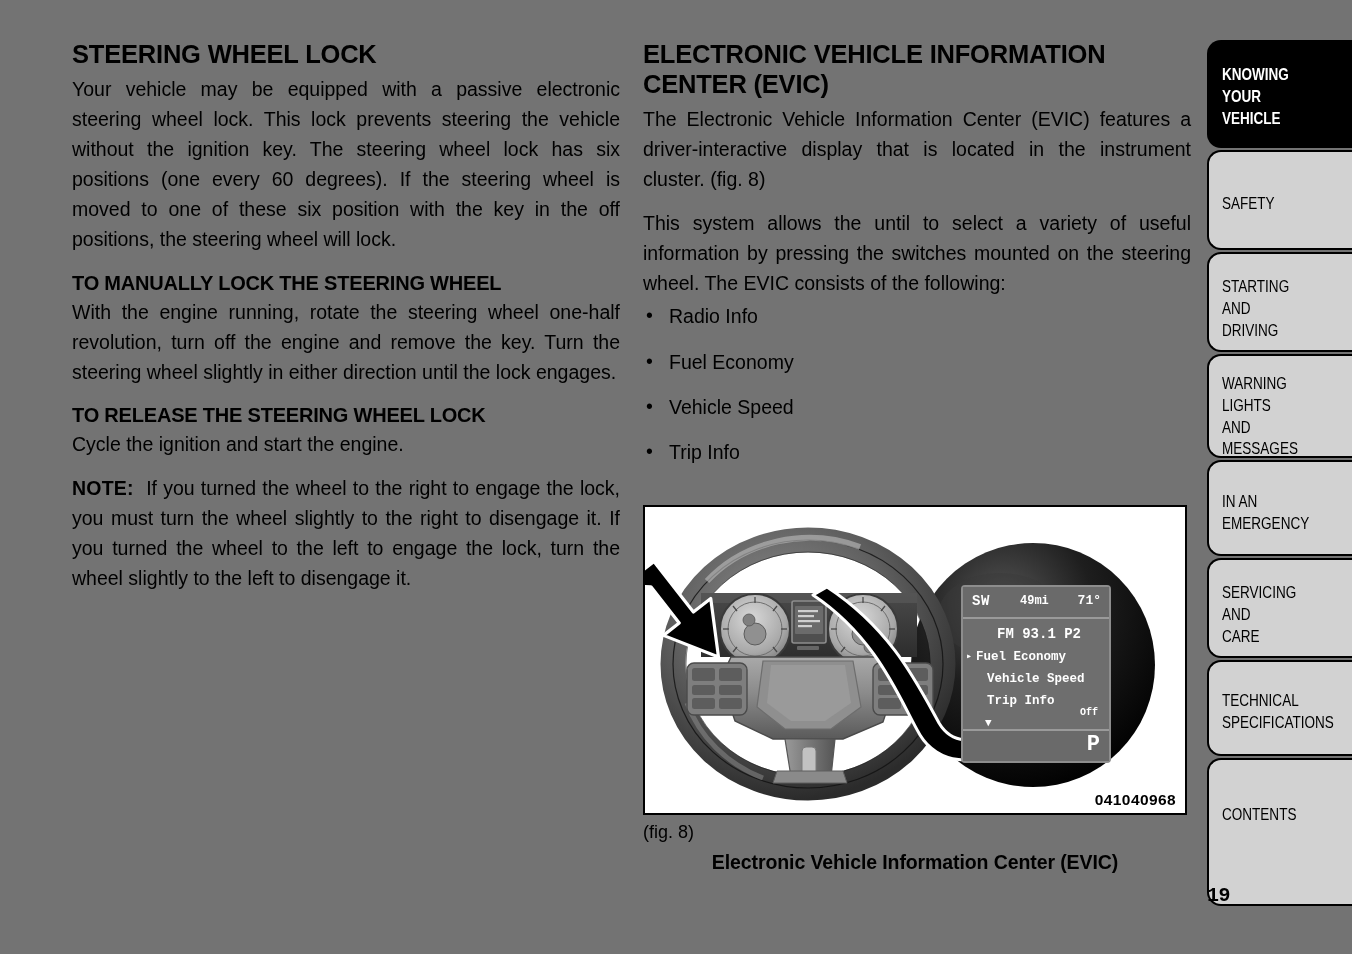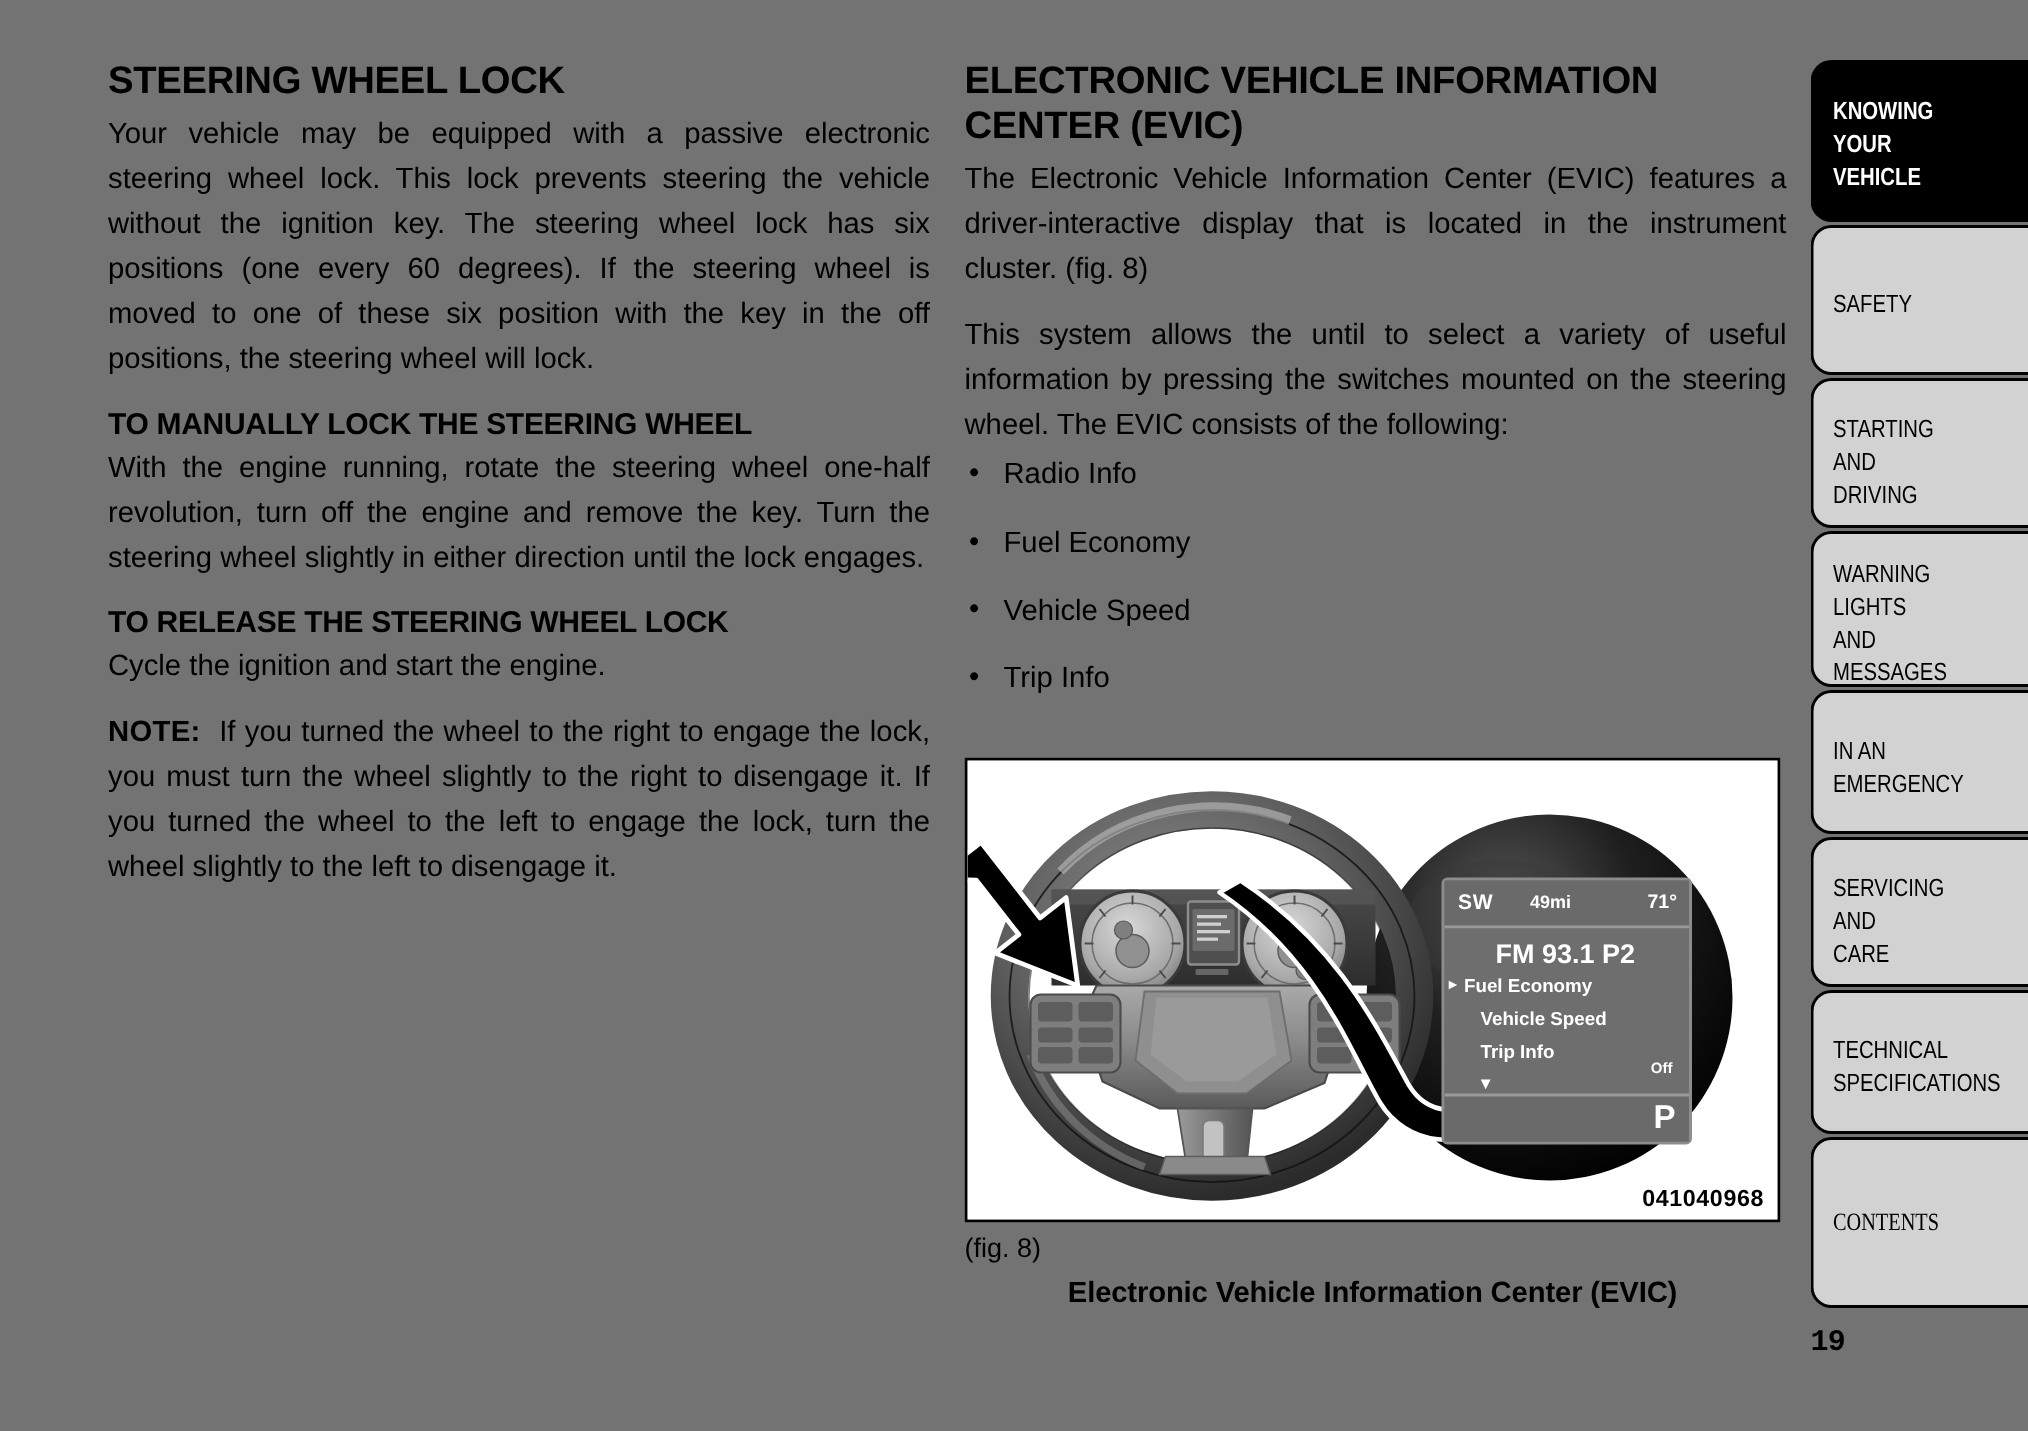--- a/index.html
+++ b/index.html
@@ -121,40 +121,40 @@
     font-size: 19.5px;
     font-weight: bold;
     letter-spacing: -0.1px;
   }
 
   
   .evic-screen {
     position: absolute;
     left: 316px;
     top: 78px;
-    width: 167px;
+    width: 150px;
     height: 178px;
     background: #6e6e6e;
     border: 2px solid #8d8d8d;
     border-radius: 4px;
     box-sizing: border-box;
-    font-family: Liberation Sans, sans-serif;
+    font-family: Liberation Mono, monospace;
     color: #ffffff;
   }
   .evic-topbar {
     position: relative;
     height: 30px;
     border-bottom: 2px solid #9a9a9a;
     background: #6a6a6a;
   }
   .evic-topbar .sw   { position:absolute; left:9px;  top:6px;  font-size:14px; font-weight:bold; letter-spacing:0.5px;}
   .evic-topbar .mi   { position:absolute; left:57px; top:7px;  font-size:12px; font-weight:bold;}
   .evic-topbar .temp { position:absolute; right:8px; top:6px;  font-size:13px; font-weight:bold;}
   .evic-list { position: relative; height: 114px; background:#6e6e6e; }
-  .evic-list .radio  { position:absolute; left:34px; top:7px;  font-size:18px; font-weight:bold;}
+  .evic-list .radio  { position:absolute; left:34px; top:7px;  font-size:14px; font-weight:bold;}
   .evic-row  { position:absolute; left:13px; font-size:12.5px; font-weight:bold; }
   .evic-row.r1 { top:31px; }
   .evic-row.r2 { top:53px; left:24px; }
   .evic-row.r3 { top:75px; left:24px; }
   .evic-row .caret { position:absolute; left:-10px; top:0px; font-size:10px; }
   .evic-off { position:absolute; right:11px; top:53px; font-size:10px; font-weight:bold;margin-top:35px;}
   .evic-down { position:absolute; left:22px; bottom:4px; font-size:11px; }
   .evic-bottom {
     position:absolute; left:0; right:0; bottom:0; height:30px;
     border-top: 2px solid #9a9a9a; background:#6a6a6a;
@@ -432,20 +432,20 @@
     </div>
     <div class="tab" style="top:518px; height:100px;">
       <span class="tab-label" style="top:22px;">SERVICING
 AND
 CARE</span>
     </div>
     <div class="tab" style="top:620px; height:96px;">
       <span class="tab-label" style="top:28px;">TECHNICAL
 SPECIFICATIONS</span>
     </div>
-    <div class="tab" style="top:718px; height:114px;font-family:Liberation Serif, serif;">
+    <div class="tab" style="top:718px; height:148px;">
       <span class="tab-label" style="top:44px;">CONTENTS</span>
     </div>
   </div>
 
   <div id="page-number">19</div>
 
 </div>
 
 </body></html>

